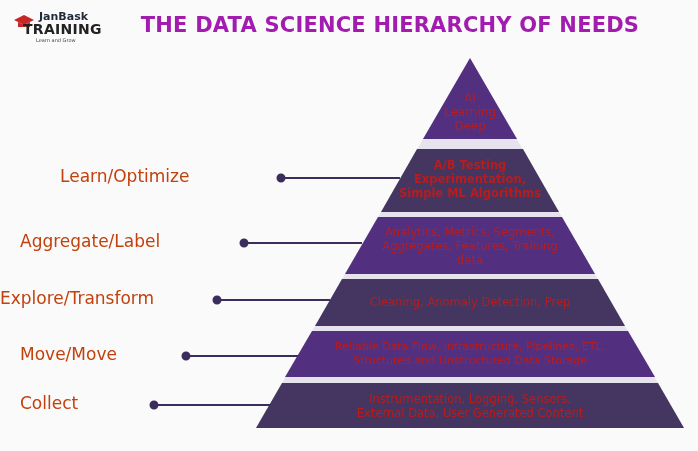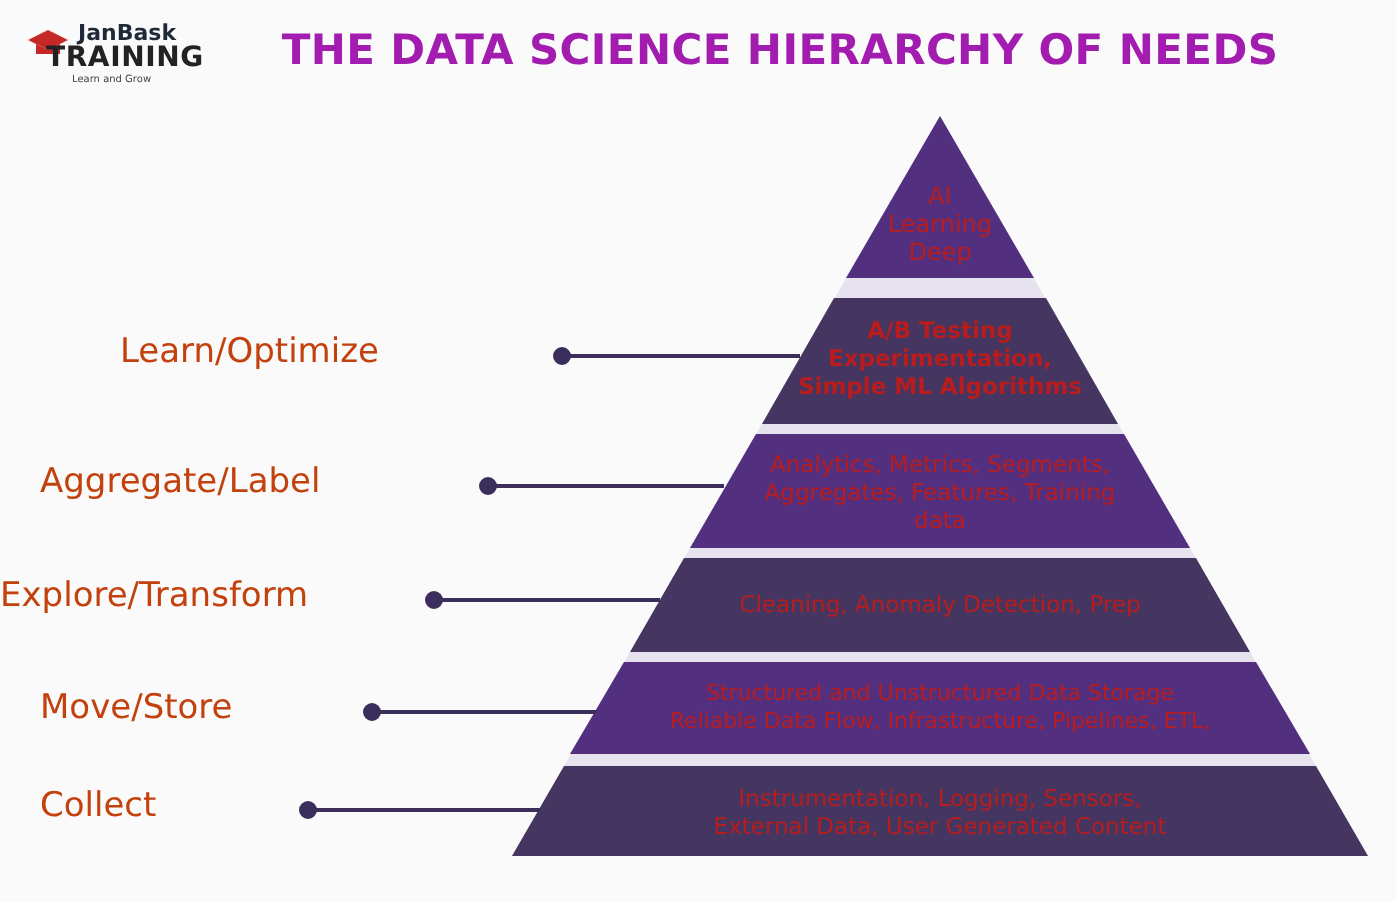--- a/index.html
+++ b/index.html
@@ -82,25 +82,25 @@
 </div>
 <div class="band-text" style="left:350px; top:225px; width:240px;">
   <div>Analytics, Metrics, Segments,</div>
   <div>Aggregates, Features, Training</div>
   <div>data</div>
 </div>
 <div class="band-text" style="left:320px; top:295px; width:300px;">
   <div>Cleaning, Anomaly Detection, Prep</div>
 </div>
 <div class="band-text" style="left:290px; top:340px; width:360px; font-size:11px;">
+  <div>Reliable Data Flow, Infrastructure, Pipelines, ETL,</div>
   <div>Structured and Unstructured Data Storage</div>
-  <div>Reliable Data Flow, Infrastructure, Pipelines, ETL,</div>
 </div>
 <div class="band-text" style="left:290px; top:392px; width:360px;">
   <div>Instrumentation, Logging, Sensors,</div>
   <div>External Data, User Generated Content</div>
 </div>
 
 <div class="lbl" style="left:60px; top:166px; width:205px;">Learn/Optimize</div>
 <div class="lbl" style="left:20px; top:231px; width:208px;">Aggregate/Label</div>
 <div class="lbl" style="left:0px; top:288px; width:201px;">Explore/Transform</div>
-<div class="lbl" style="left:20px; top:344px; width:150px;">Move/Store</div>
+<div class="lbl" style="left:20px; top:344px; width:150px;">Move/Move</div>
 <div class="lbl" style="left:20px; top:393px; width:118px;">Collect</div>
 
 </body></html>

